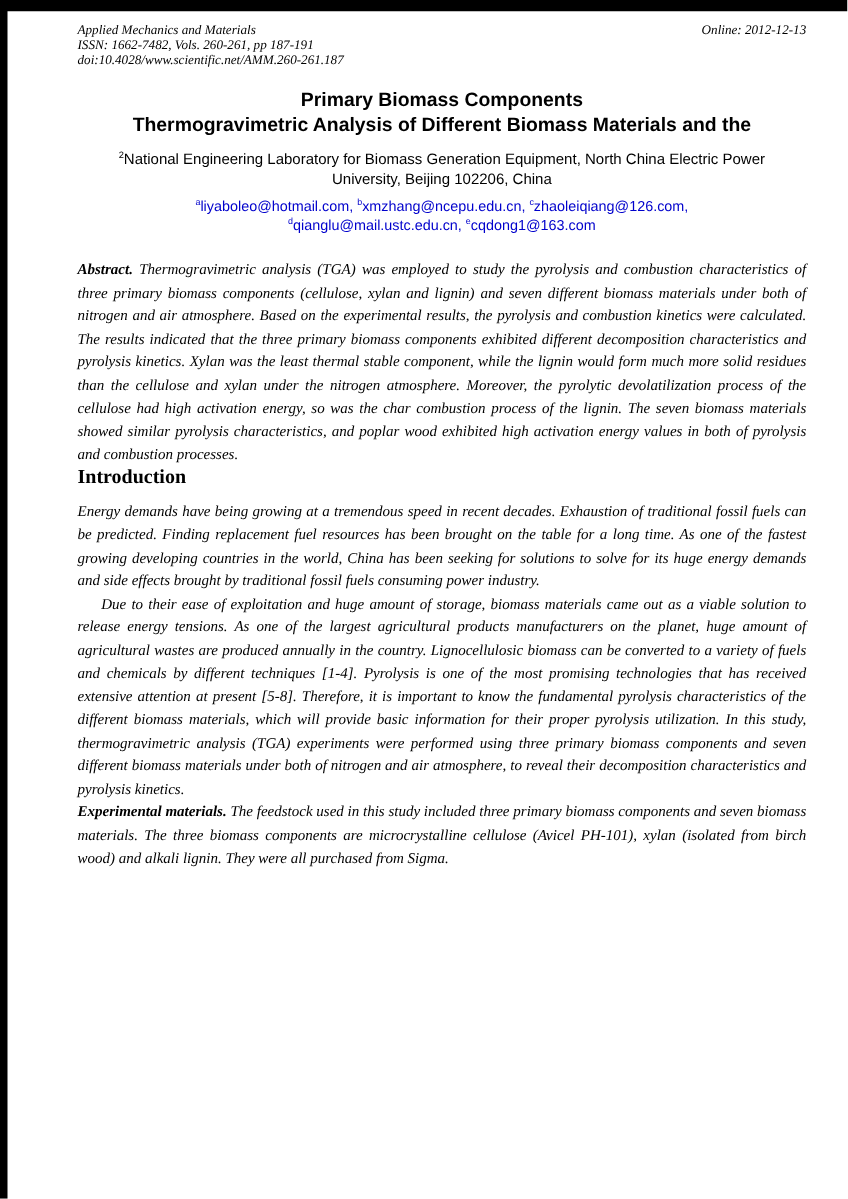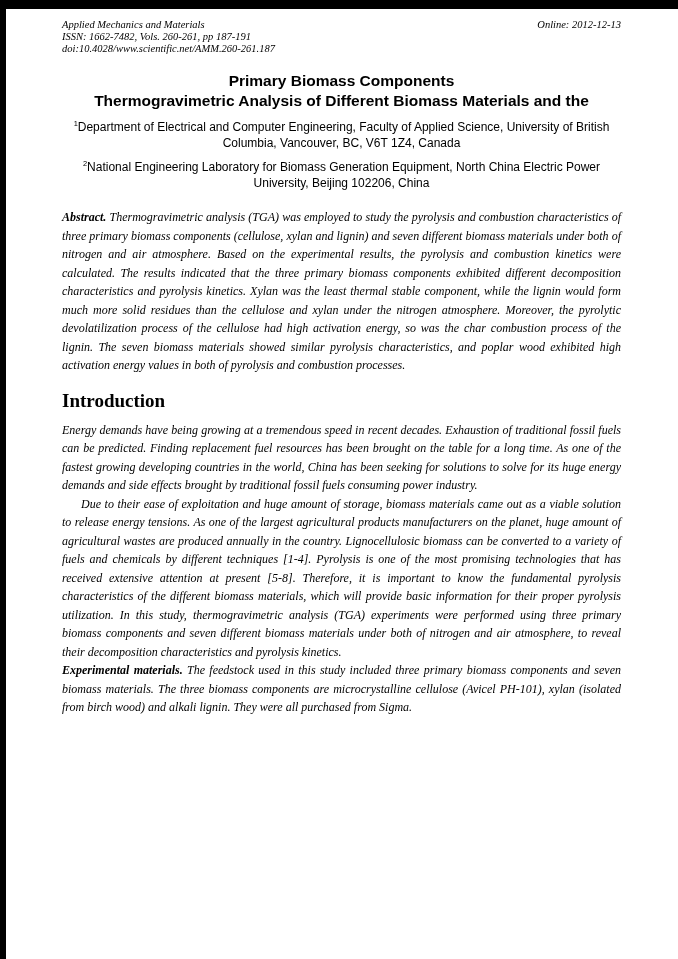--- a/index.html
+++ b/index.html
@@ -5,21 +5,21 @@
   * { box-sizing: border-box; margin: 0; padding: 0; }
   html, body { width: 678px; height: 959px; background: #ffffff; }
   body {
     font-family: "Liberation Serif", serif;
     color: #000000;
     position: relative;
     overflow: hidden;
   }
   .scan-top  { position: absolute; top: 0; left: 0; width: 678px; height: 9px; background: #000; }
   .scan-left { position: absolute; top: 0; left: 0; width: 6px;  height: 959px; background: #000; }
-  .page { padding: 19px 57px 0 62px; }
+  .page { padding: 19px 33px 0 62px; }
 
   .hdr { font-style: italic; font-size: 10.5px; line-height: 12px; }
   .hdr-row { display: flex; justify-content: space-between; }
 
   .title {
     font-family: "Liberation Sans", sans-serif;
     font-weight: bold; font-size: 15.5px; line-height: 20px;
     text-align: center; margin-top: 16px;
   }
   .authors {
@@ -39,21 +39,21 @@
   sup { font-size: 0.62em; line-height: 0; }
 
   .keywords {
     font-family: "Liberation Sans", sans-serif;
     font-size: 12.5px; line-height: 16px; margin-top: 26px;
   }
   .keywords b { font-weight: bold; }
 
   .body-par { font-size: 12px; line-height: 18.5px; text-align: justify; font-style: italic; }
   .abstract { margin-top: 17px; }
-  .sec-head { font-size: 19px; font-weight: bold; margin-top: 15px; margin-bottom: 9px; }
+  .sec-head { font-size: 16px; font-weight: bold; margin-bottom: 9px; }
   .indent { text-indent: 19px; }
   .lead { font-weight: bold; }
 </style>
 </head>
 <body>
 
 <div class="scan-top"></div>
 <div class="scan-left"></div>
 
 <div class="page">
@@ -66,23 +66,23 @@
     <div>ISSN: 1662-7482, Vols. 260-261, pp 187-191</div>
     <div>doi:10.4028/www.scientific.net/AMM.260-261.187</div>
   </div>
 
   <h1 class="title">
     <div>Primary Biomass Components</div>
     <div>Thermogravimetric Analysis of Different Biomass Materials and the</div>
   </h1>
 
 
-  <div class="affil"><sup>1</sup><span>Department of Electrical and Computer Engineering, Faculty of Applied Science, University of British Columbia, Vancouver, BC, V6T 1Z4, Canada</span></div>
   <div class="affil"><sup>2</sup><span>National Engineering Laboratory for Biomass Generation Equipment, North China Electric Power University, Beijing 102206, China</span></div>
 
+  <div class="emails" style="color: rgb(0, 0, 204);"><sup>a</sup><span>liyaboleo@hotmail.com, </span><sup>b</sup><span>xmzhang@ncepu.edu.cn, </span><sup>c</sup><span>zhaoleiqiang@126.com, </span><sup>d</sup><span>qianglu@mail.ustc.edu.cn, </span><sup>e</sup><span>cqdong1@163.com</span></div>
 
 
   <p class="body-par abstract">
     <b class="lead">Abstract.</b>
     <span>Thermogravimetric analysis (TGA) was employed to study the pyrolysis and combustion characteristics of three primary biomass components (cellulose, xylan and lignin) and seven different biomass materials under both of nitrogen and air atmosphere. Based on the experimental results, the pyrolysis and combustion kinetics were calculated. The results indicated that the three primary biomass components exhibited different decomposition characteristics and pyrolysis kinetics. Xylan was the least thermal stable component, while the lignin would form much more solid residues than the cellulose and xylan under the nitrogen atmosphere. Moreover, the pyrolytic devolatilization process of the cellulose had high activation energy, so was the char combustion process of the lignin. The seven biomass materials showed similar pyrolysis characteristics, and poplar wood exhibited high activation energy values in both of pyrolysis and combustion processes.</span>
   </p>
 
   <h2 class="sec-head">Introduction</h2>
 
   <p class="body-par">Energy demands have being growing at a tremendous speed in recent decades. Exhaustion of traditional fossil fuels can be predicted. Finding replacement fuel resources has been brought on the table for a long time. As one of the fastest growing developing countries in the world, China has been seeking for solutions to solve for its huge energy demands and side effects brought by traditional fossil fuels consuming power industry.</p>

